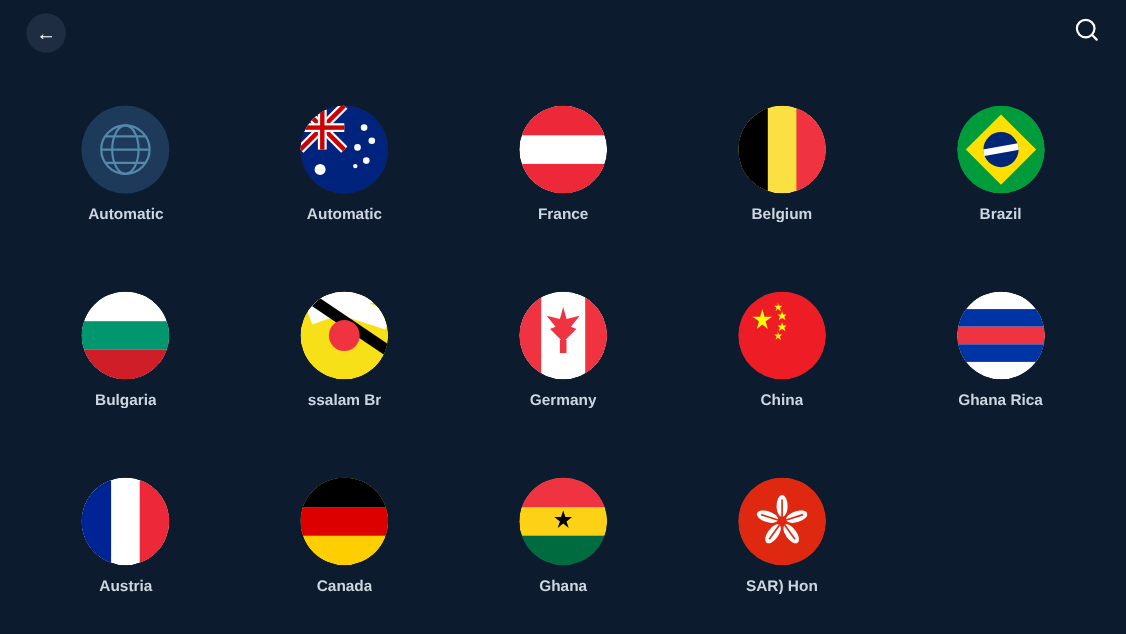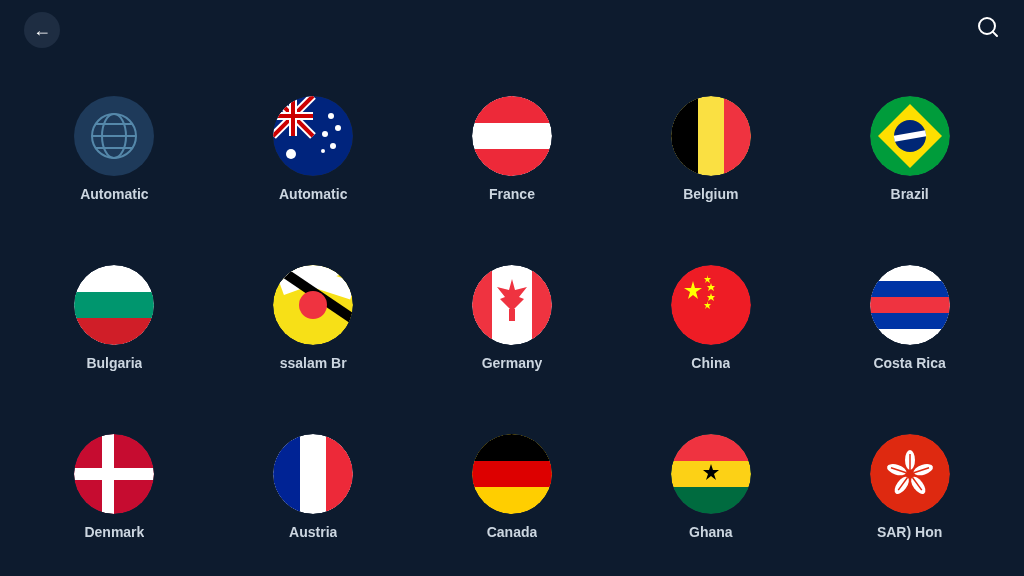--- a/index.html
+++ b/index.html
@@ -324,41 +324,23 @@
           </clipPath>
         </defs>
         <g clip-path="url(#circle-clip-cr)">
           <rect x="0" y="0" width="80" height="80" fill="white"></rect>
           <rect x="0" y="16" width="80" height="16" fill="#0034A5"></rect>
           <rect x="0" y="32" width="80" height="16" fill="#EF3340"></rect>
           <rect x="0" y="48" width="80" height="16" fill="#0034A5"></rect>
         </g>
       </svg>
     </div>
-    <span class="country-name">Costa Rica</span>
-  </div>
-
-  <div class="country-item">
-    <div class="flag-circle">
-      <svg viewBox="0 0 80 80" width="80" height="80">
-        <defs>
-          <clipPath id="circle-clip-dk">
-            <circle cx="40" cy="40" r="40"></circle>
-          </clipPath>
-        </defs>
-        <g clip-path="url(#circle-clip-dk)">
-          <rect x="0" y="0" width="80" height="80" fill="#C60C30"></rect>
-
-          <rect x="28" y="0" width="12" height="80" fill="white"></rect>
-          <rect x="0" y="34" width="80" height="12" fill="white"></rect>
-        </g>
-      </svg>
-    </div>
-    <span class="country-name">Denmark</span>
-  </div>
+    <span class="country-name">Ghana Rica</span>
+  </div>
+
 
   <div class="country-item">
     <div class="flag-circle">
       <svg viewBox="0 0 80 80" width="80" height="80">
         <defs>
           <clipPath id="circle-clip-fr">
             <circle cx="40" cy="40" r="40"></circle>
           </clipPath>
         </defs>
         <g clip-path="url(#circle-clip-fr)">

